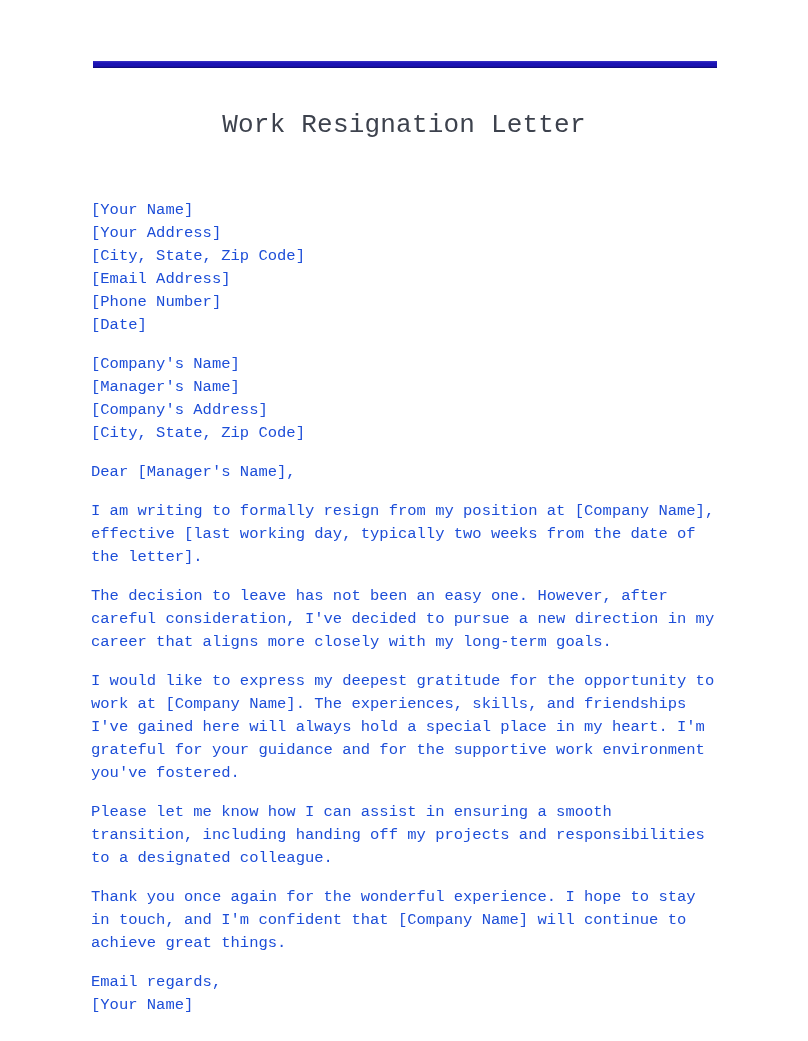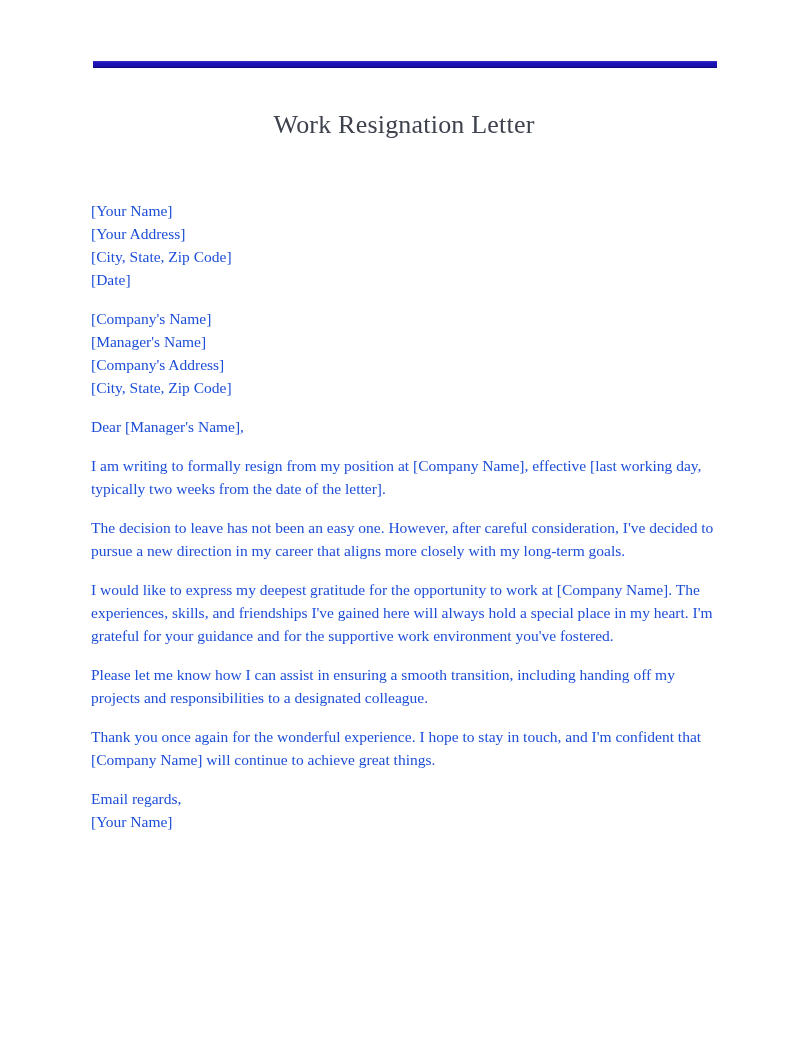--- a/index.html
+++ b/index.html
@@ -5,21 +5,21 @@
   html, body {
     margin: 0;
     padding: 0;
     background: #ffffff;
   }
   .page {
     position: relative;
     width: 808px;
     height: 1041px;
     background: #ffffff;
-    font-family: Liberation Serif, serif;
+    font-family: Liberation Mono, monospace;
     overflow: hidden;
   }
   .header-rule {
     position: absolute;
     left: 93px;
     top: 61px;
     width: 624px;
     height: 7px;
     background: linear-gradient(to bottom, #3a31c6 0%, #1a12b3 30%, #1a12b3 70%, #0d0870 100%);
   }
@@ -61,20 +61,22 @@
   <div class="header-rule"></div>
 
   <div class="doc-title">Work Resignation Letter</div>
 
   <div class="body-text">
 
     <div class="block">
       <span class="line">[Your Name]</span>
       <span class="line">[Your Address]</span>
       <span class="line">[City, State, Zip Code]</span>
+      <span class="line">[Email Address]</span>
+      <span class="line">[Phone Number]</span>
       <span class="line">[Date]</span>
     </div>
 
     <div class="block">
       <span class="line">[Company's Name]</span>
       <span class="line">[Manager's Name]</span>
       <span class="line">[Company's Address]</span>
       <span class="line">[City, State, Zip Code]</span>
     </div>
 

